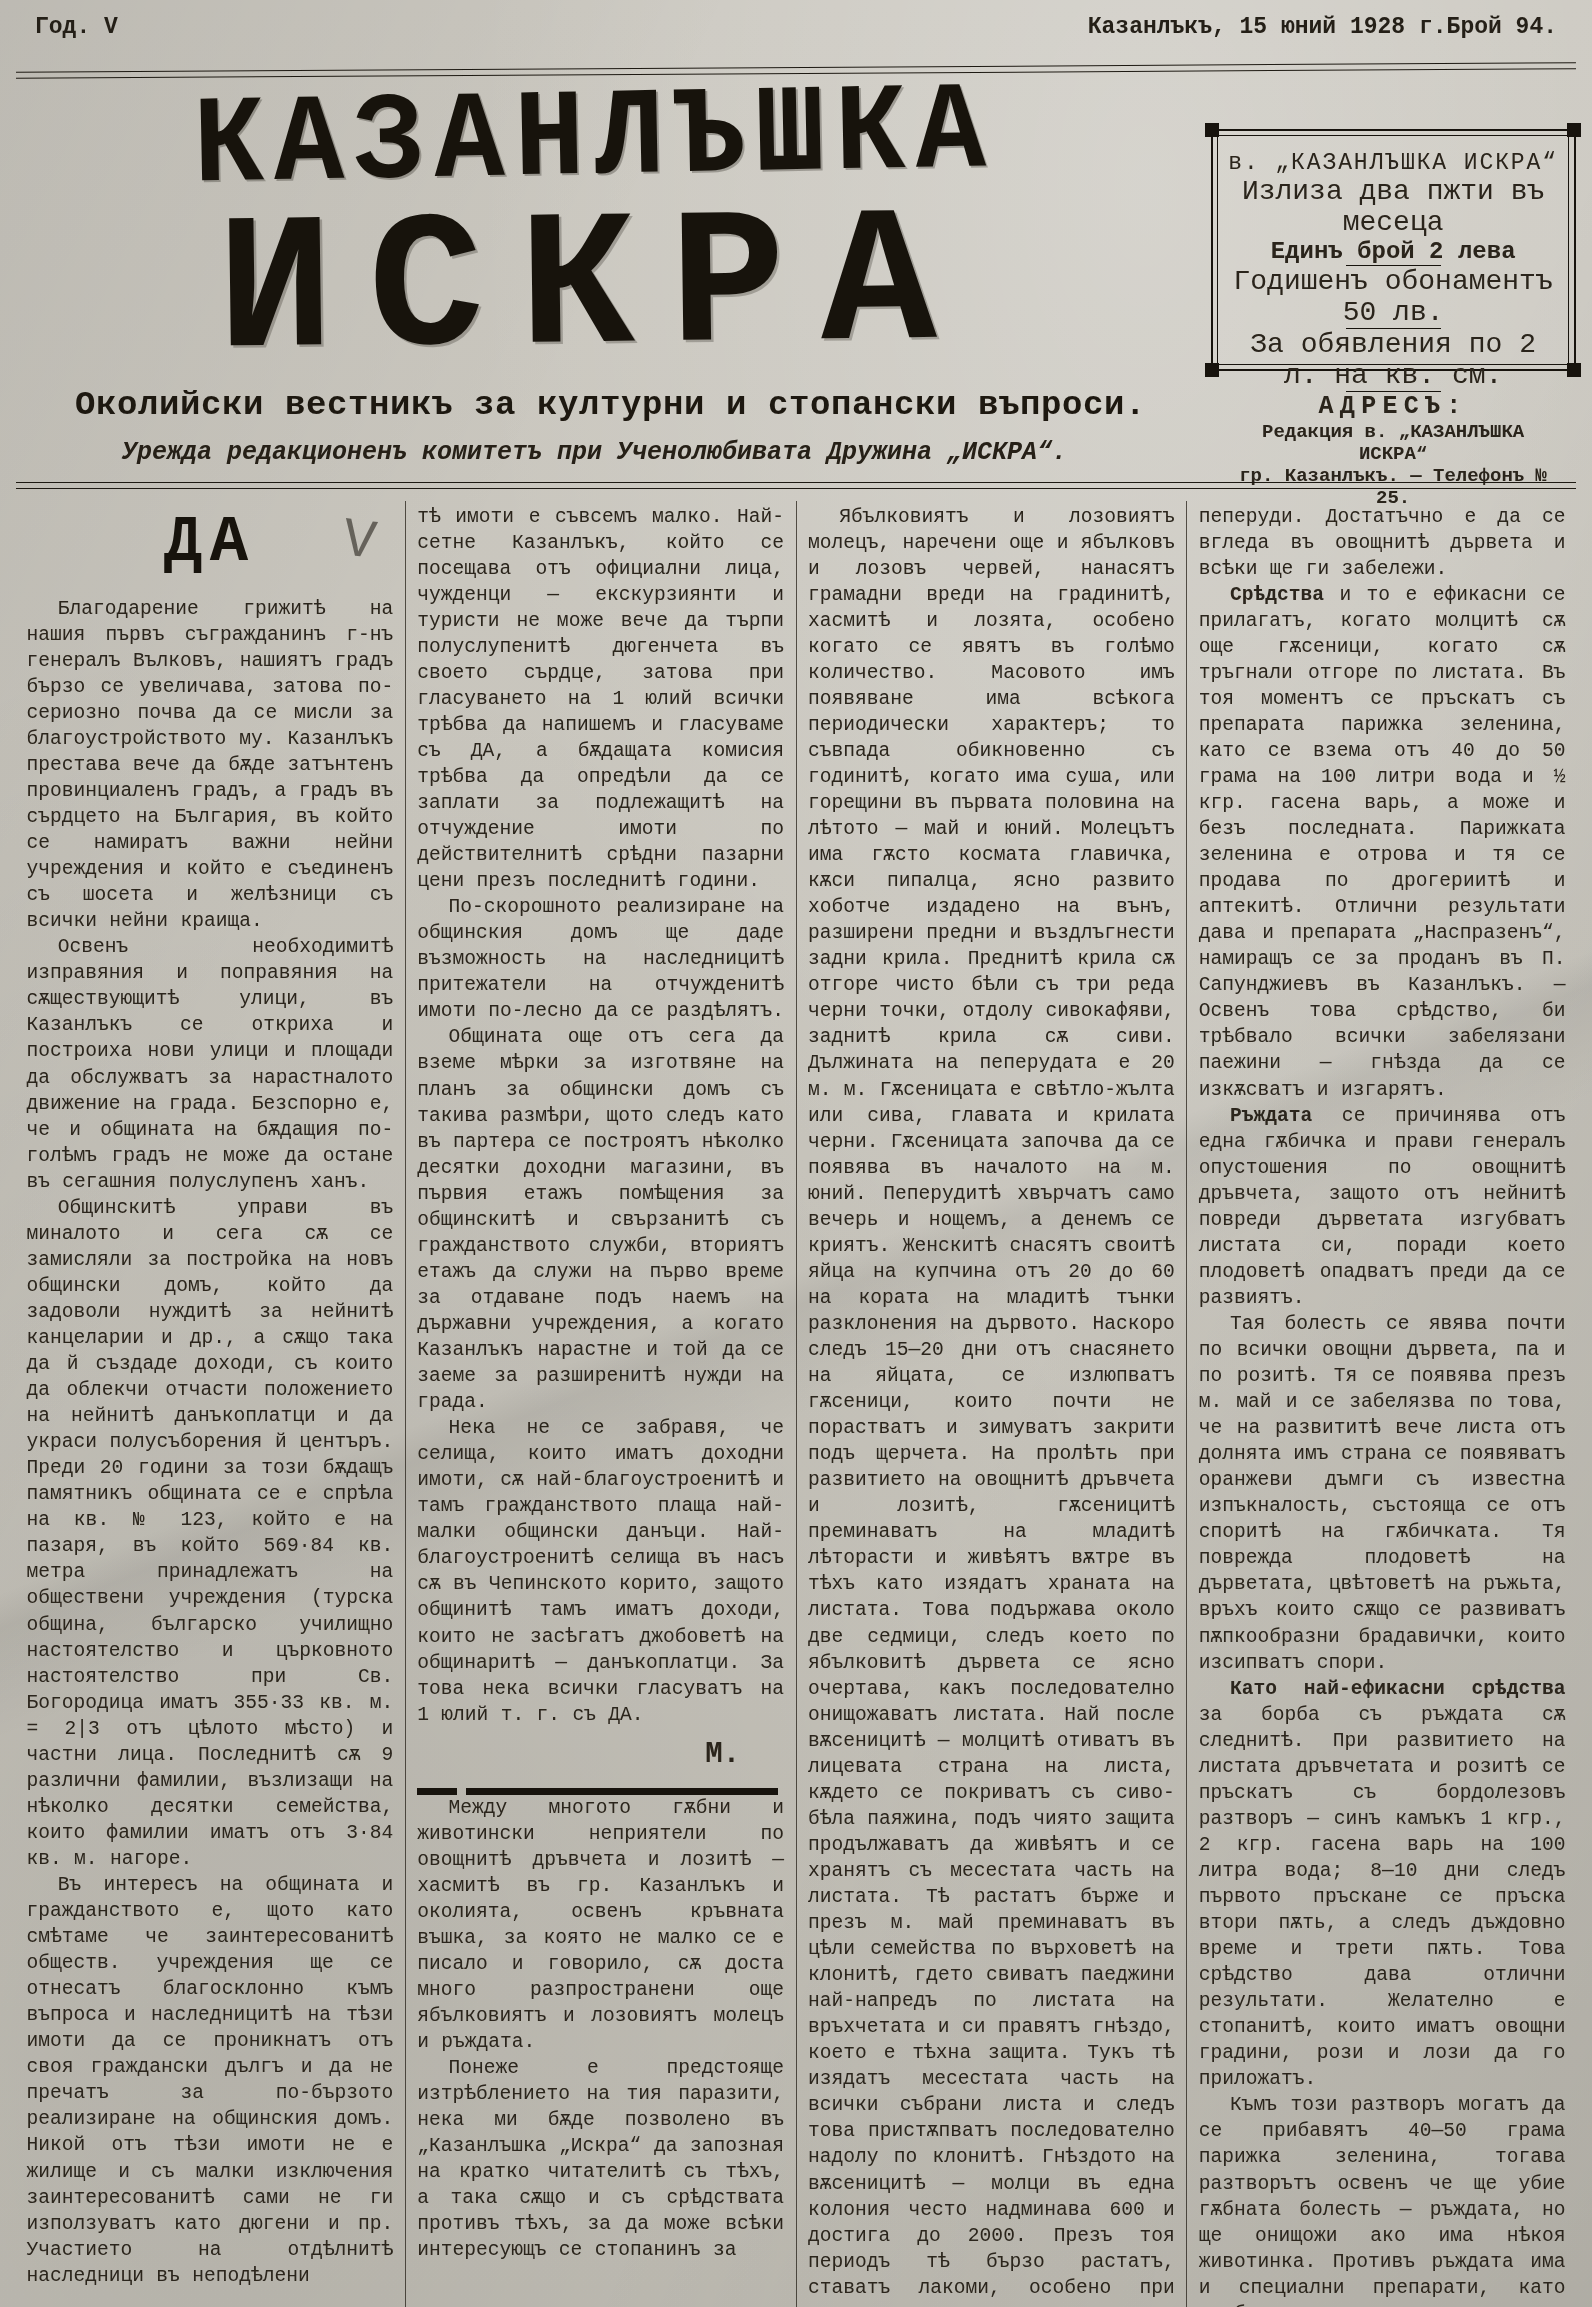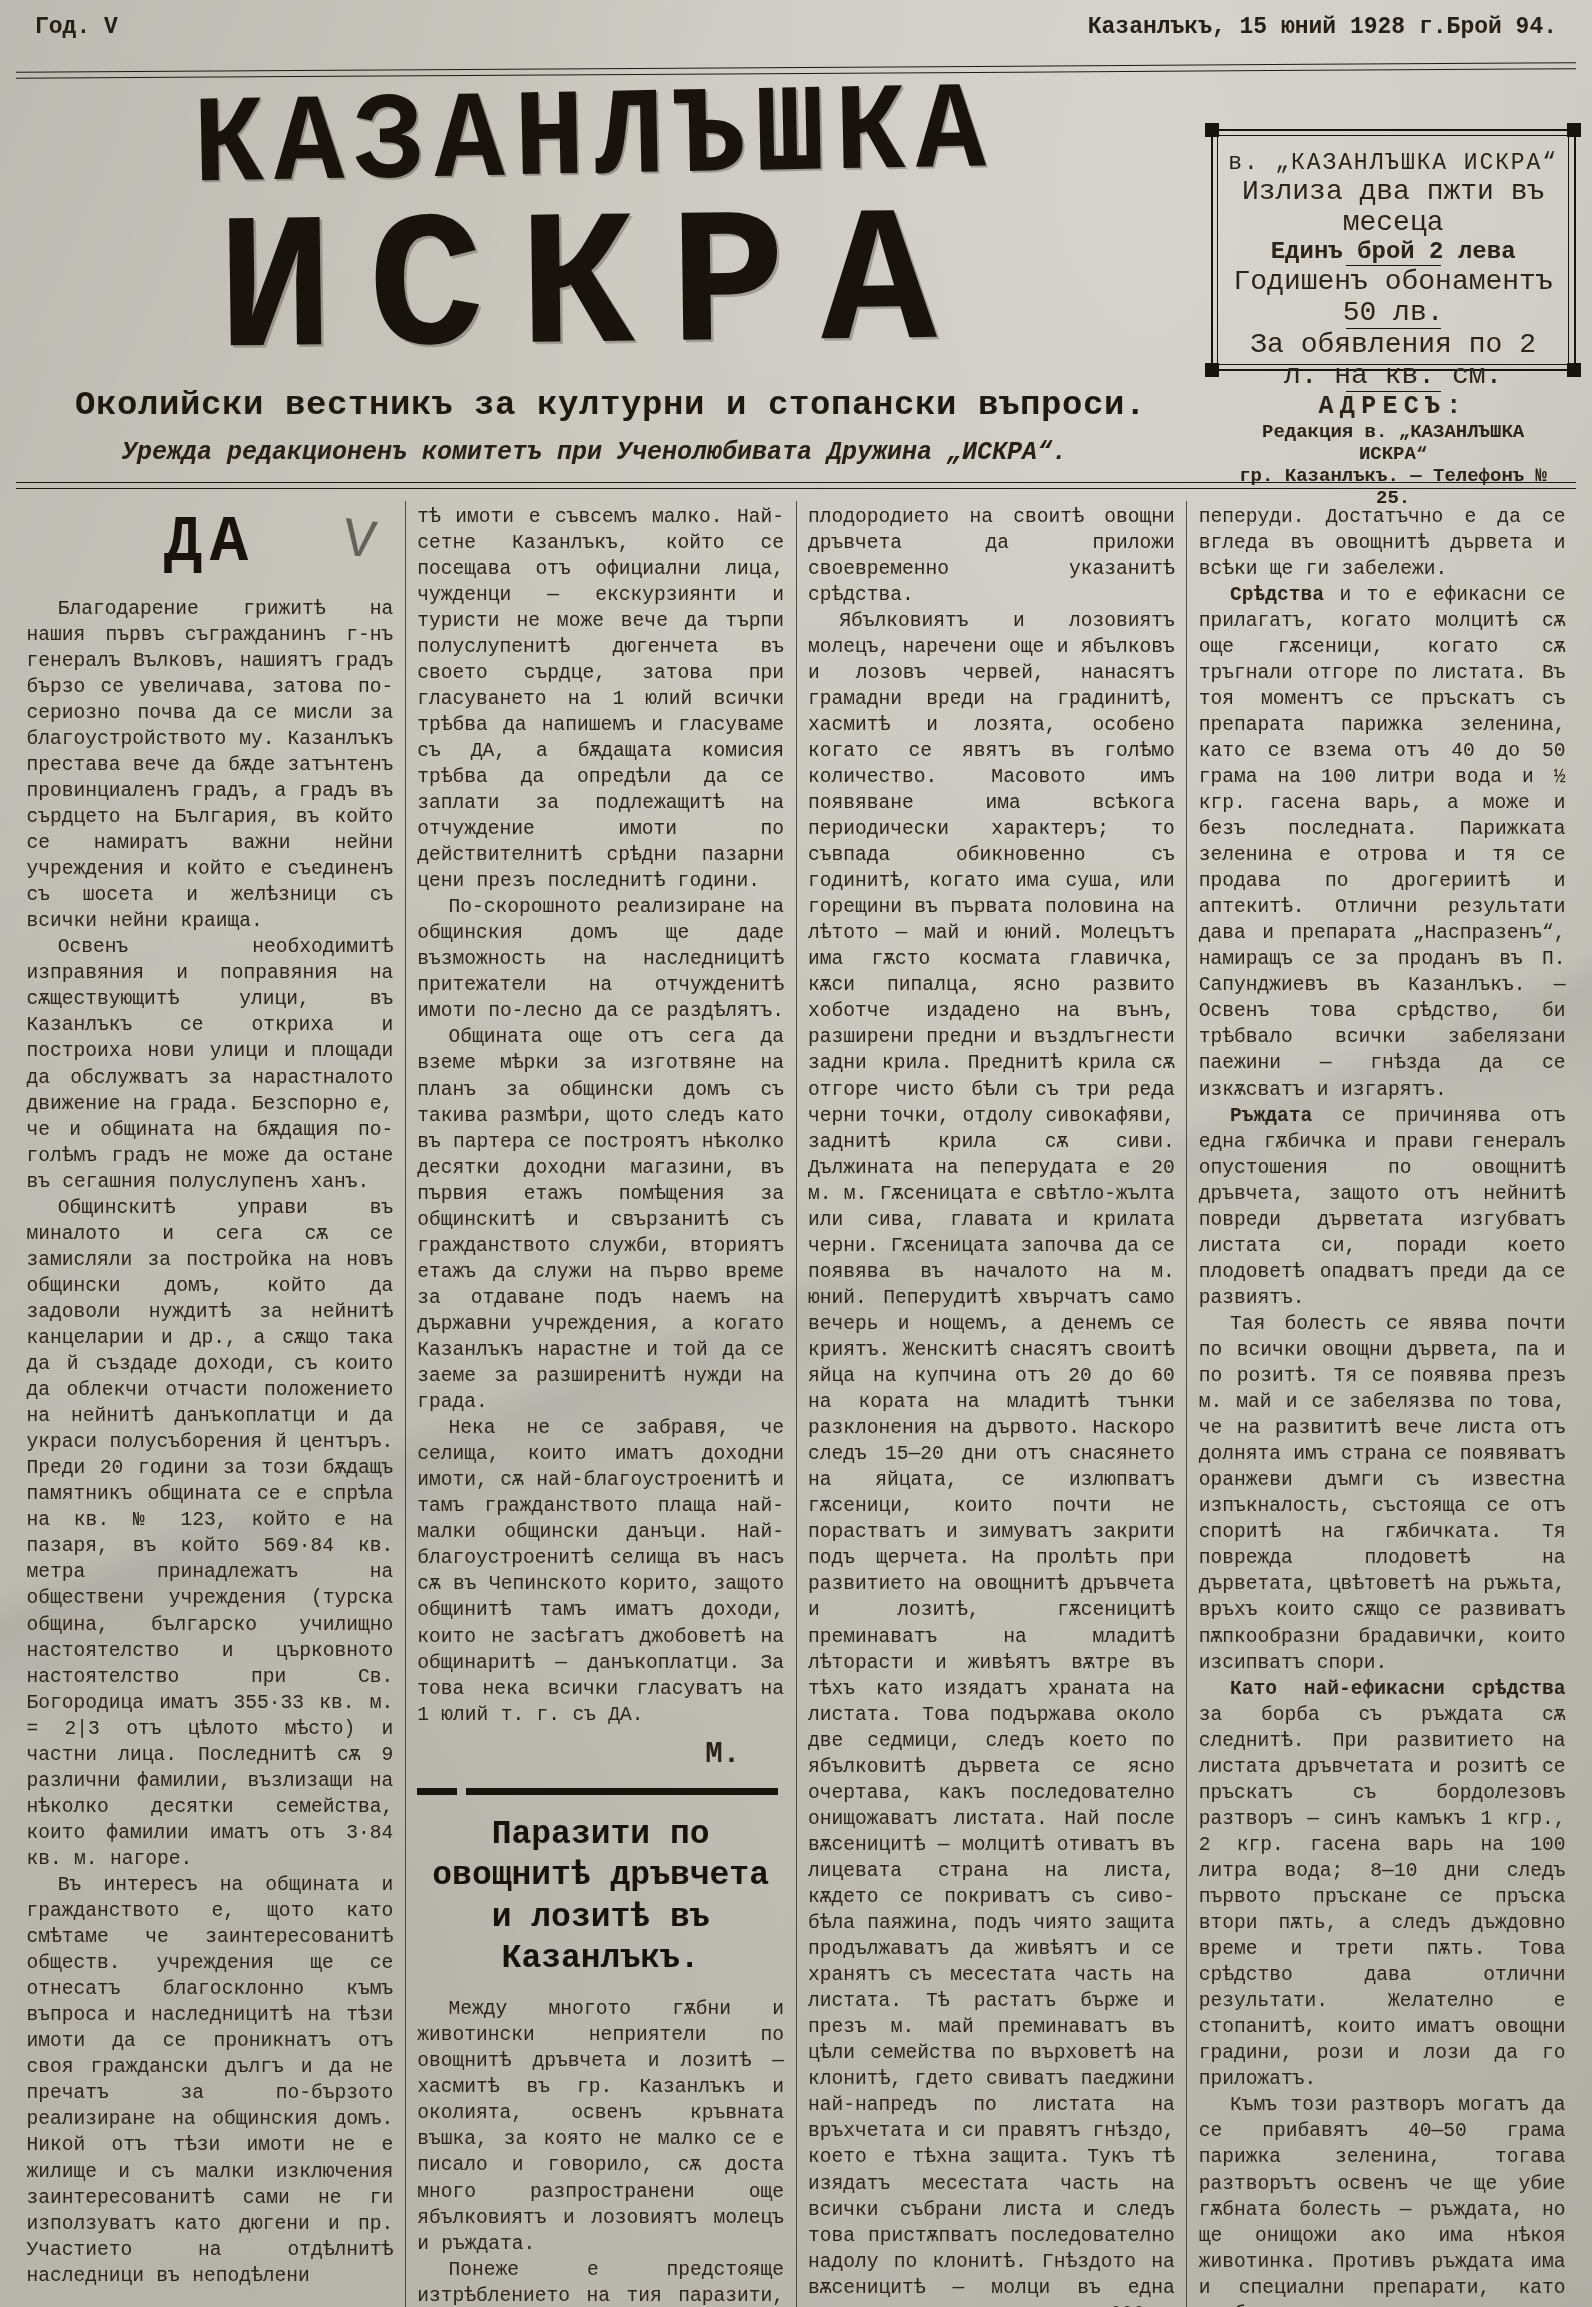--- a/index.html
+++ b/index.html
@@ -115,27 +115,25 @@
       <p class="para">Въ интересъ на общината и гражданството е, щото като смѣтаме че заинтересованитѣ обществ. учреждения ще се отнесатъ благосклонно къмъ въпроса и наследницитѣ на тѣзи имоти да се проникнатъ отъ своя граждански дългъ и да не пречатъ за по-бързото реализиране на общинския домъ. Никой отъ тѣзи имоти не е жилище и съ малки изключения заинтересованитѣ сами не ги използуватъ като дюгени и пр. Участието на отдѣлнитѣ наследници въ неподѣлени</p>
     </section>
 
     <section class="col">
       <p class="para cont">тѣ имоти е съвсемъ малко. Най-сетне Казанлъкъ, който се посещава отъ официални лица, чужденци — екскурзиянти и туристи не може вече да търпи полуслупенитѣ дюгенчета въ своето сърдце, затова при гласуването на 1 юлий всички трѣбва да напишемъ и гласуваме съ ДА, а бѫдащата комисия трѣбва да опредѣли да се заплати за подлежащитѣ на отчуждение имоти по действителнитѣ срѣдни пазарни цени презъ последнитѣ години.</p>
       <p class="para">По-скорошното реализиране на общинския домъ ще даде възможность на наследницитѣ притежатели на отчужденитѣ имоти по-лесно да се раздѣлятъ.</p>
       <p class="para">Общината още отъ сега да вземе мѣрки за изготвяне на планъ за общински домъ съ такива размѣри, щото следъ като въ партера се построятъ нѣколко десятки доходни магазини, въ първия етажъ помѣщения за общинскитѣ и свързанитѣ съ гражданството служби, вториятъ етажъ да служи на първо време за отдаване подъ наемъ на държавни учреждения, а когато Казанлъкъ нарастне и той да се заеме за разширенитѣ нужди на града.</p>
       <p class="para">Нека не се забравя, че селища, които иматъ доходни имоти, сѫ най-благоустроенитѣ и тамъ гражданството плаща най-малки общински данъци. Най-благоустроенитѣ селища въ насъ сѫ въ Чепинското корито, защото общинитѣ тамъ иматъ доходи, които не засѣгатъ джобоветѣ на общинаритѣ — данъкоплатци. За това нека всички гласуватъ на 1 юлий т. г. съ ДА.</p>
       <div class="sig">М.</div>
       <div class="divider"></div>
-      <h2 class="art2-title">Паразити по овощни­тѣ дръвчета и лозитѣ въ Казанлъкъ.</h2>
       <p class="para">Между многото гѫбни и животински неприятели по овощнитѣ дръвчета и лозитѣ — хасмитѣ въ гр. Казанлъкъ и околията, освенъ кръвната въшка, за която не малко се е писало и говорило, сѫ доста много разпространени още ябълковиятъ и лозовиятъ молецъ и ръждата.</p>
       <p class="para">Понеже е предстояще изтрѣблението на тия паразити, нека ми бѫде позволено въ „Казанлъшка „Искра“ да запозная на кратко читателитѣ съ тѣхъ, а така сѫщо и съ срѣдствата противъ тѣхъ, за да може всѣки интересующъ се стопанинъ за</p>
     </section>
 
     <section class="col">
-      <p class="para cont">плодородието на своитѣ овощни дръвчета да приложи своевременно указанитѣ срѣдства.</p>
       <p class="para">Ябълковиятъ и лозовиятъ молецъ, наречени още и ябълковъ и лозовъ червей, нанасятъ грамадни вреди на градинитѣ, хасмитѣ и лозята, особено когато се явятъ въ голѣмо количество. Масовото имъ появяване има всѣкога периодически характеръ; то съвпада обикновенно съ годинитѣ, когато има суша, или горещини въ първата половина на лѣтото — май и юний. Молецътъ има гѫсто космата главичка, кѫси пипалца, ясно развито хоботче издадено на вънъ, разширени предни и въздлъгнести задни крила. Преднитѣ крила сѫ отгоре чисто бѣли съ три реда черни точки, отдолу сивокафяви, заднитѣ крила сѫ сиви. Дължината на пеперудата е 20 м. м. Гѫсеницата е свѣтло-жълта или сива, главата и крилата черни. Гѫсеницата започва да се появява въ началото на м. юний. Пеперудитѣ хвърчатъ само вечерь и нощемъ, а денемъ се криятъ. Женскитѣ снасятъ своитѣ яйца на купчина отъ 20 до 60 на кората на младитѣ тънки разклонения на дървото. Наскоро следъ 15—20 дни отъ снасянето на яйцата, се излюпватъ гѫсеници, които почти не порастватъ и зимуватъ закрити подъ щерчета. На пролѣть при развитието на овощнитѣ дръвчета и лозитѣ, гѫсеницитѣ преминаватъ на младитѣ лѣторасти и живѣятъ вѫтре въ тѣхъ като изядатъ храната на листата. Това подържава около две седмици, следъ което по ябълковитѣ дървета се ясно очертава, какъ последователно онищожаватъ листата. Най после вѫсеницитѣ — молцитѣ отиватъ въ лицевата страна на листа, кѫдето се покриватъ съ сиво-бѣла паяжина, подъ чиято защита продължаватъ да живѣятъ и се хранятъ съ месестата часть на листата. Тѣ растатъ бърже и презъ м. май преминаватъ въ цѣли семейства по върховетѣ на клонитѣ, гдето свиватъ паеджини най-напредъ по листата на връхчетата и си правятъ гнѣздо, което е тѣхна защита. Тукъ тѣ изядатъ месестата часть на всички събрани листа и следъ това пристѫпватъ последователно надолу по клонитѣ. Гнѣздото на вѫсеницитѣ — молци въ една колония често надминава 600 и достига до 2000. Презъ тоя периодъ тѣ бързо растатъ, ставатъ лакоми, особено при тихо, сухо и горещо време, тогава листатата на дърветата бързо изчезватъ и вмѣсто тѣхъ въ края на май и началото на юний дърветата сѫ покрити съ сиво-бѣла паяжина, изъ изсъхнали огризани листа, торъ и пр. Често пѫти като разклатимъ дървото, овисватъ съ паяджината си, падатъ на земята и тамъ отъ гладъ умиратъ. Оживѣлитѣ вѫсеници се завиватъ въ малки като житено зърно пашкулчета, които всички се събиратъ едно до друго. Следъ две недѣли излизатъ нови</p>
     </section>
 
     <section class="col">
       <p class="para cont">пеперуди. Достатъчно е да се вгледа въ овощнитѣ дървета и всѣки ще ги забележи.</p>
       <p class="para"><b class="lead">Срѣдства</b><span> и то е ефикасни се прилагатъ, когато молцитѣ сѫ още гѫсеници, когато сѫ тръгнали отгоре по листата. Въ тоя моментъ се пръскатъ съ препарата парижка зеленина, като се взема отъ 40 до 50 грама на 100 литри вода и ½ кгр. гасена варь, а може и безъ последната. Парижката зеленина е отрова и тя се продава по дрогериитѣ и аптекитѣ. Отлични результати дава и препарата „Наспразенъ“, намиращъ се за проданъ въ П. Сапунджиевъ въ Казанлъкъ. — Освенъ това срѣдство, би трѣбвало всички забелязани паежини — гнѣзда да се изкѫсватъ и изгарятъ.</span></p>
       <p class="para"><b class="lead">Ръждата</b><span> се причинява отъ една гѫбичка и прави генералъ опустошения по овощнитѣ дръвчета, защото отъ нейнитѣ повреди дърветата изгубватъ листата си, поради което плодоветѣ опадватъ преди да се развиятъ.</span></p>
       <p class="para">Тая болесть се явява почти по всички овощни дървета, па и по розитѣ. Тя се появява презъ м. май и се забелязва по това, че на развититѣ вече листа отъ долнята имъ страна се появяватъ оранжеви дъмги съ известна изпъкналость, състояща се отъ споритѣ на гѫбичката. Тя поврежда плодоветѣ на дърветата, цвѣтоветѣ на ръжьта, връхъ които сѫщо се развиватъ пѫпкообразни брадавички, които изсипватъ спори.</p>
       <p class="para"><b class="lead">Като най-ефикасни срѣдства</b><span> за борба съ ръждата сѫ следнитѣ. При развитието на листата дръвчетата и розитѣ се пръскатъ съ бордолезовъ разтворъ — синъ камъкъ 1 кгр., 2 кгр. гасена варь на 100 литра вода; 8—10 дни следъ първото пръскане се пръска втори пѫть, а следъ дъждовно време и трети пѫть. Това срѣдство дава отлични результати. Желателно е стопанитѣ, които иматъ овощни градини, рози и лози да го приложатъ.</span></p>
       <p class="para">Къмъ този разтворъ могатъ да се прибавятъ 40—50 грама парижка зеленина, тогава разтворътъ освенъ че ще убие гѫбната болесть — ръждата, но ще онищожи ако има нѣкоя животинка. Противъ ръждата има и специални препарати, като солбаръ — какъвто се продава въ кутии на прахъ отъ 1 кгр.. И той е доста добро срѣдство. Продава се въ магазина на П. Сапунджиевъ.</p>

